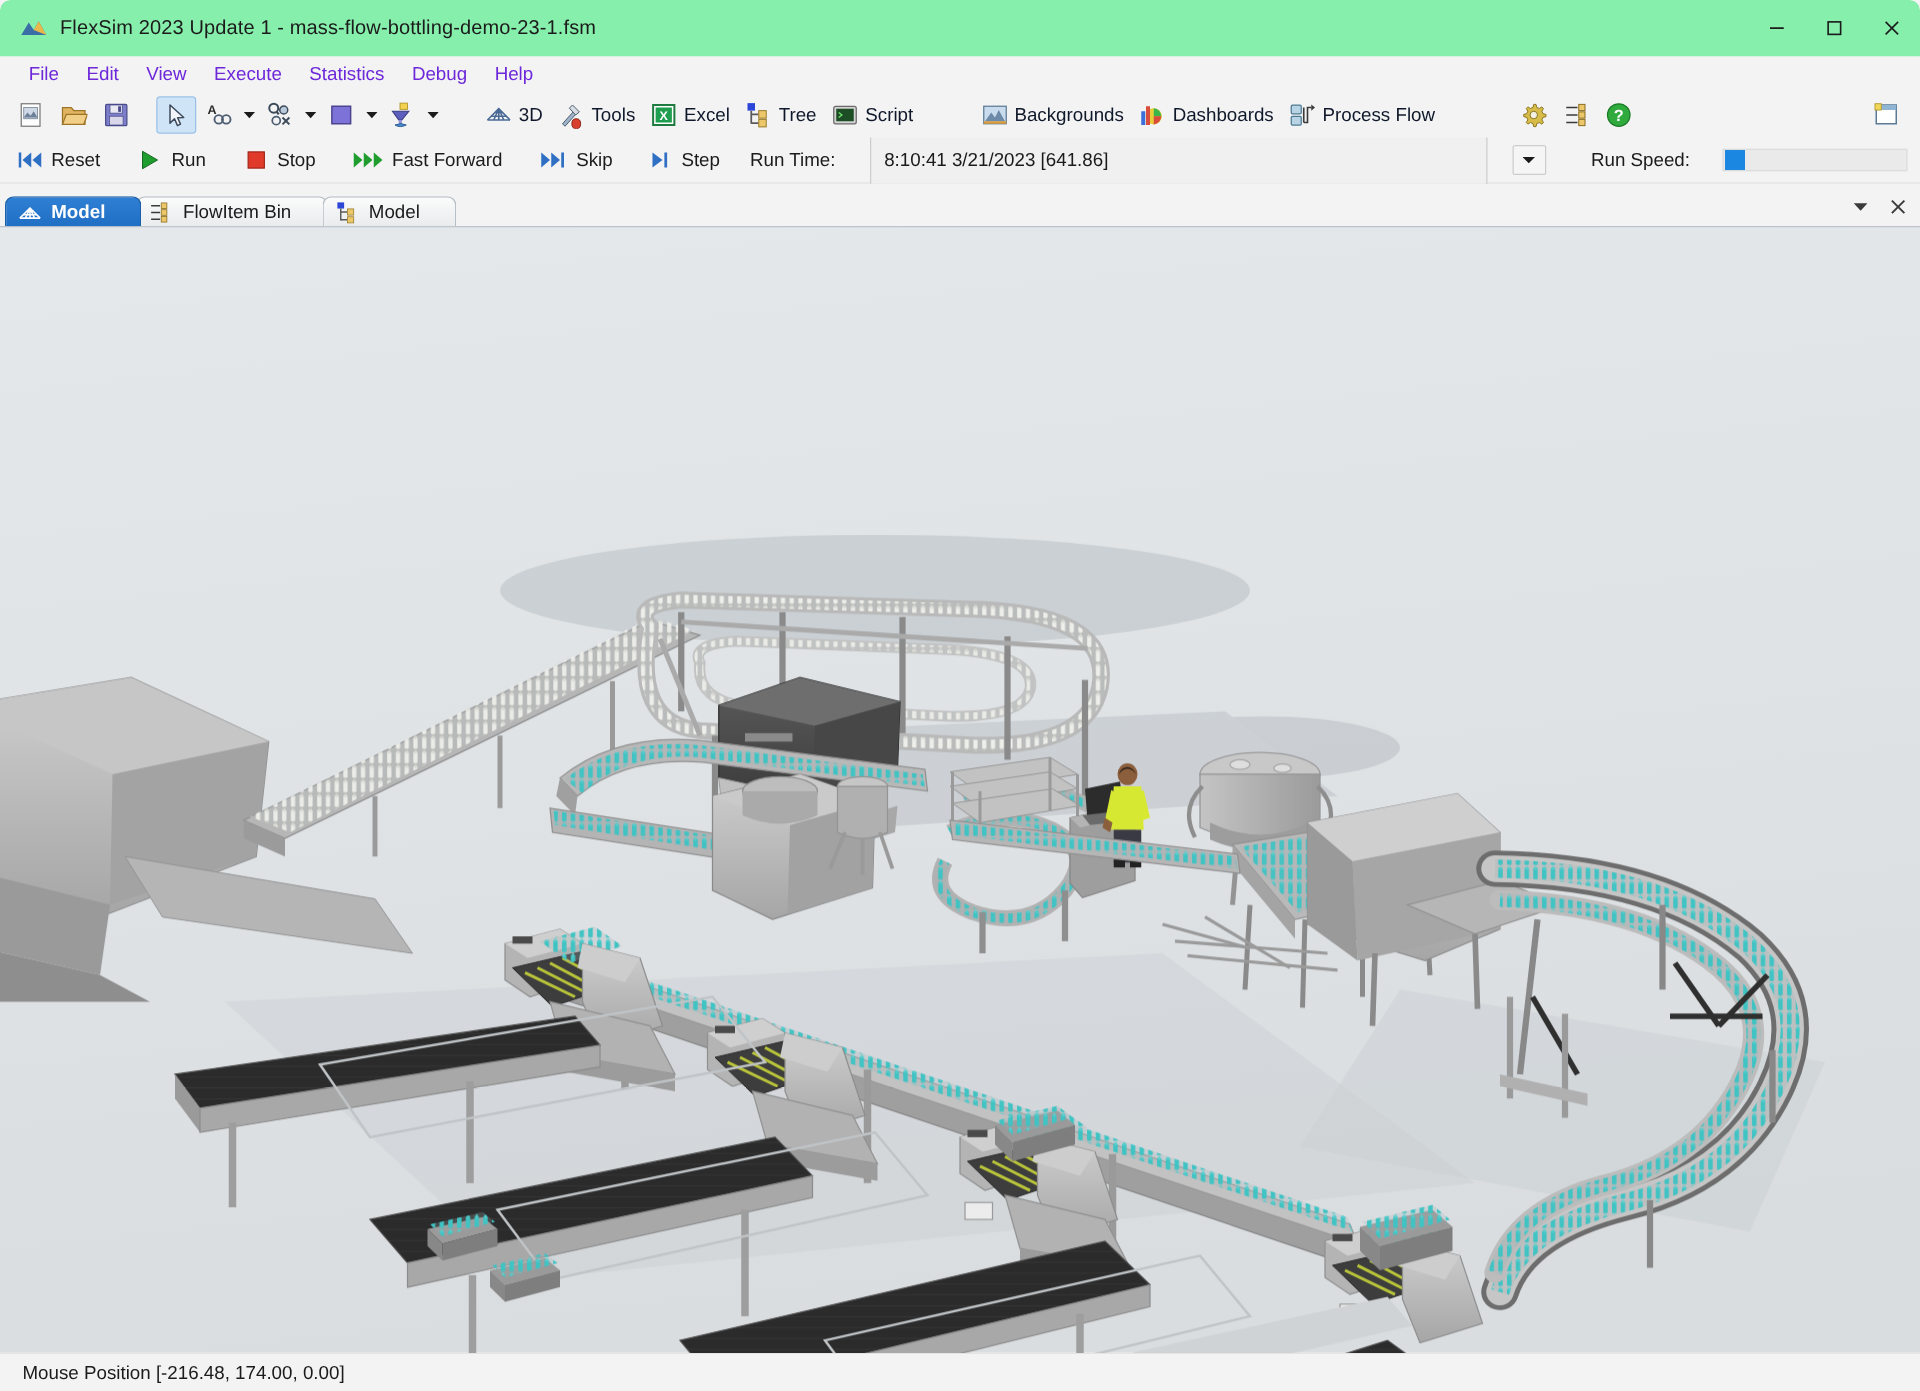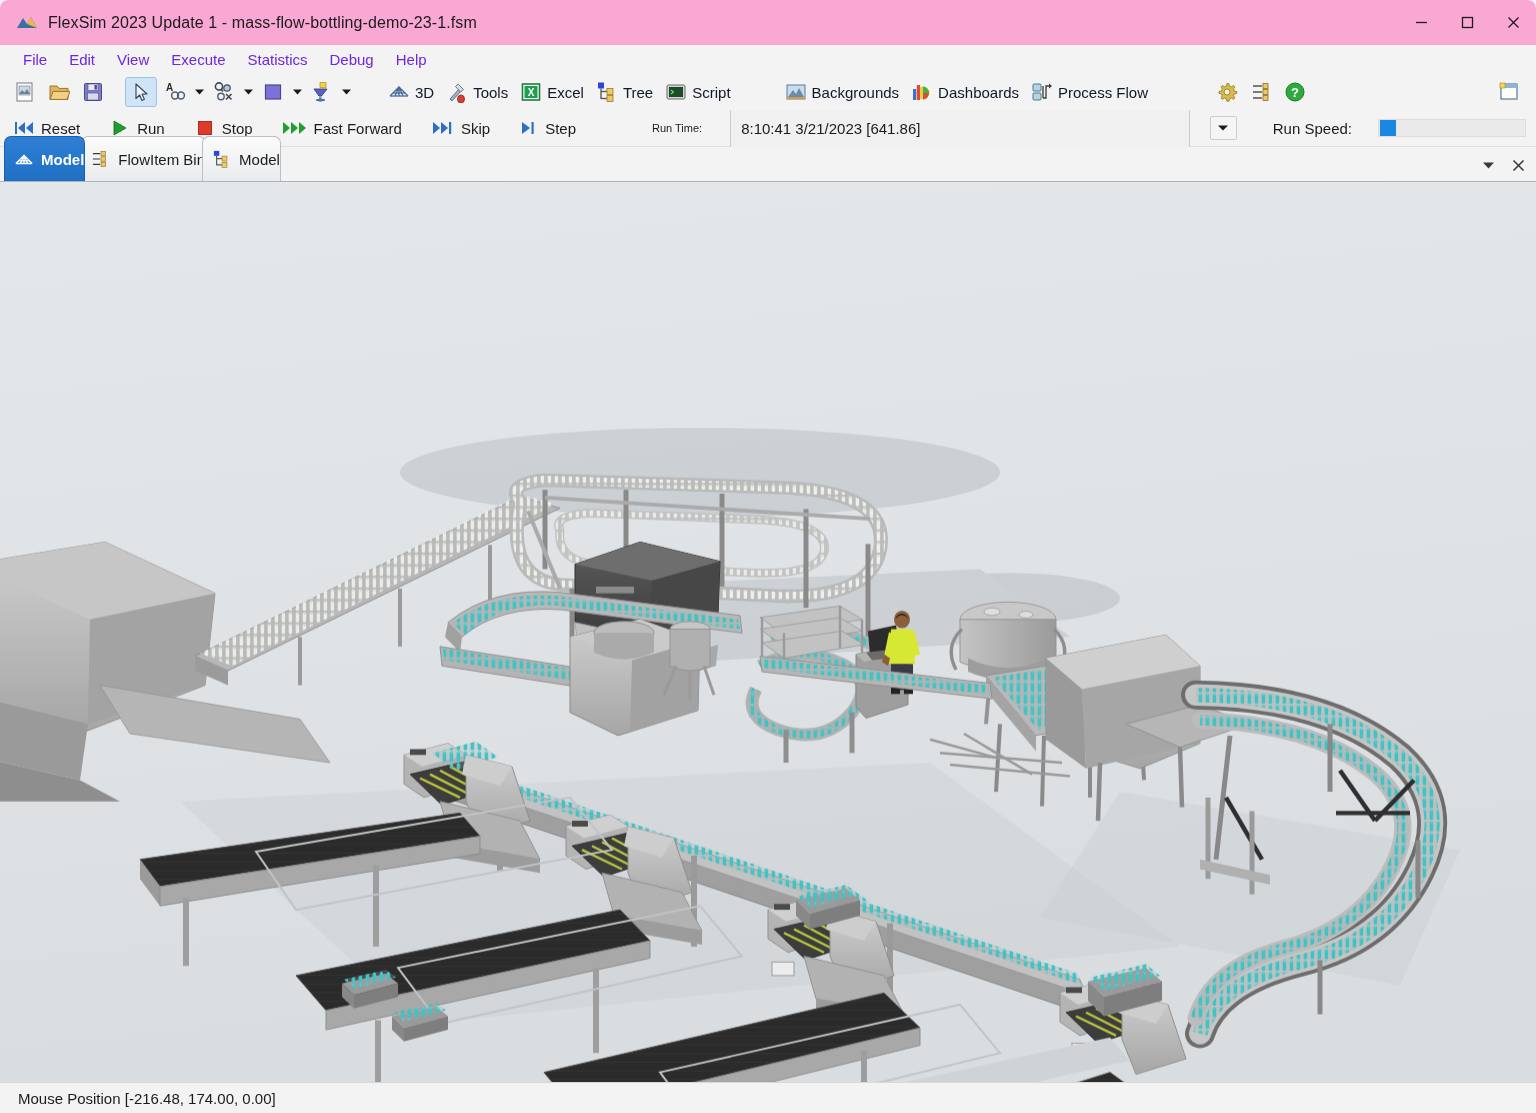--- a/index.html
+++ b/index.html
@@ -16,21 +16,21 @@
     background:#f3f3f3;
     border-radius:8px;
     overflow:hidden;
     position:relative;
   }
 
   
   .titlebar {
     height:45px; flex:0 0 45px;
     display:flex; align-items:center;
-    background:#f9a8d4;
+    background:#86efac;
     border-top-left-radius:8px; border-top-right-radius:8px;
     padding-left:16px;
     position:relative;
   }
   .title-icon { width:22px; height:20px; margin-right:10px; flex:0 0 22px; }
   .title-text {
     font-size:16px; color:#1b1b1b; white-space:nowrap;
     letter-spacing:0.1px;
   }
   .winctl { position:absolute; right:0; top:0; height:45px; display:flex; }
@@ -81,21 +81,21 @@
     background:#f3f3f3;
     padding-left:8px; gap:16px;
     border-bottom:1px solid #e0e0e0;
   }
   .run-btn {
     height:28px; display:flex; align-items:center; gap:6px;
     padding:0 7px 0 4px; border-radius:3px; cursor:default;
     border:1px solid transparent;
   }
   .run-label { font-size:15px; color:#1b1b1b; }
-  .runtime-label { font-size:11px; margin-left:52px; margin-right:12px; white-space:nowrap; }
+  .runtime-label { font-size:15px; margin-right:12px; white-space:nowrap; }
   .runtime-field {
     flex:1 1 auto; height:40px; background:#f0f0f0;
     border:1px solid #cdcdcd; border-radius:2px;
     display:flex; align-items:center; padding-left:10px;
     font-size:15px; color:#1b1b1b; min-width:80px;
   }
   .runtime-drop {
     width:27px; height:24px; margin-left:4px;
     border:1px solid #cdcdcd; background:#f5f5f5; border-radius:2px;
     display:flex; align-items:center; justify-content:center; cursor:default;
@@ -114,22 +114,22 @@
   
   .tabbar {
     height:35px; flex:0 0 35px;
     display:flex; align-items:flex-end;
     background:#f3f3f3;
     padding-left:4px;
     position:relative;
     border-bottom:1px solid #aab4bf;
   }
   .tab {
-    height:45px; display:flex; align-items:center; gap:7px;
-    padding:0 0 0 9px; cursor:default;
+    height:24px; display:flex; align-items:center; gap:7px;
+    padding:0 28px 0 9px; cursor:default;
     border:1px solid #b9bfc6; border-bottom:none;
     border-radius:7px 7px 0 0;
     background:linear-gradient(to bottom,#fbfbfb,#e9ebed);
     margin-right:-4px; position:relative;
   }
   .tab.active {
     background:linear-gradient(to bottom,#2f7fd4,#1f6fc4);
     border-color:#1a5fa8; z-index:5;
   }
   .tab.active .tab-label { color:#ffffff; font-weight:600; }

